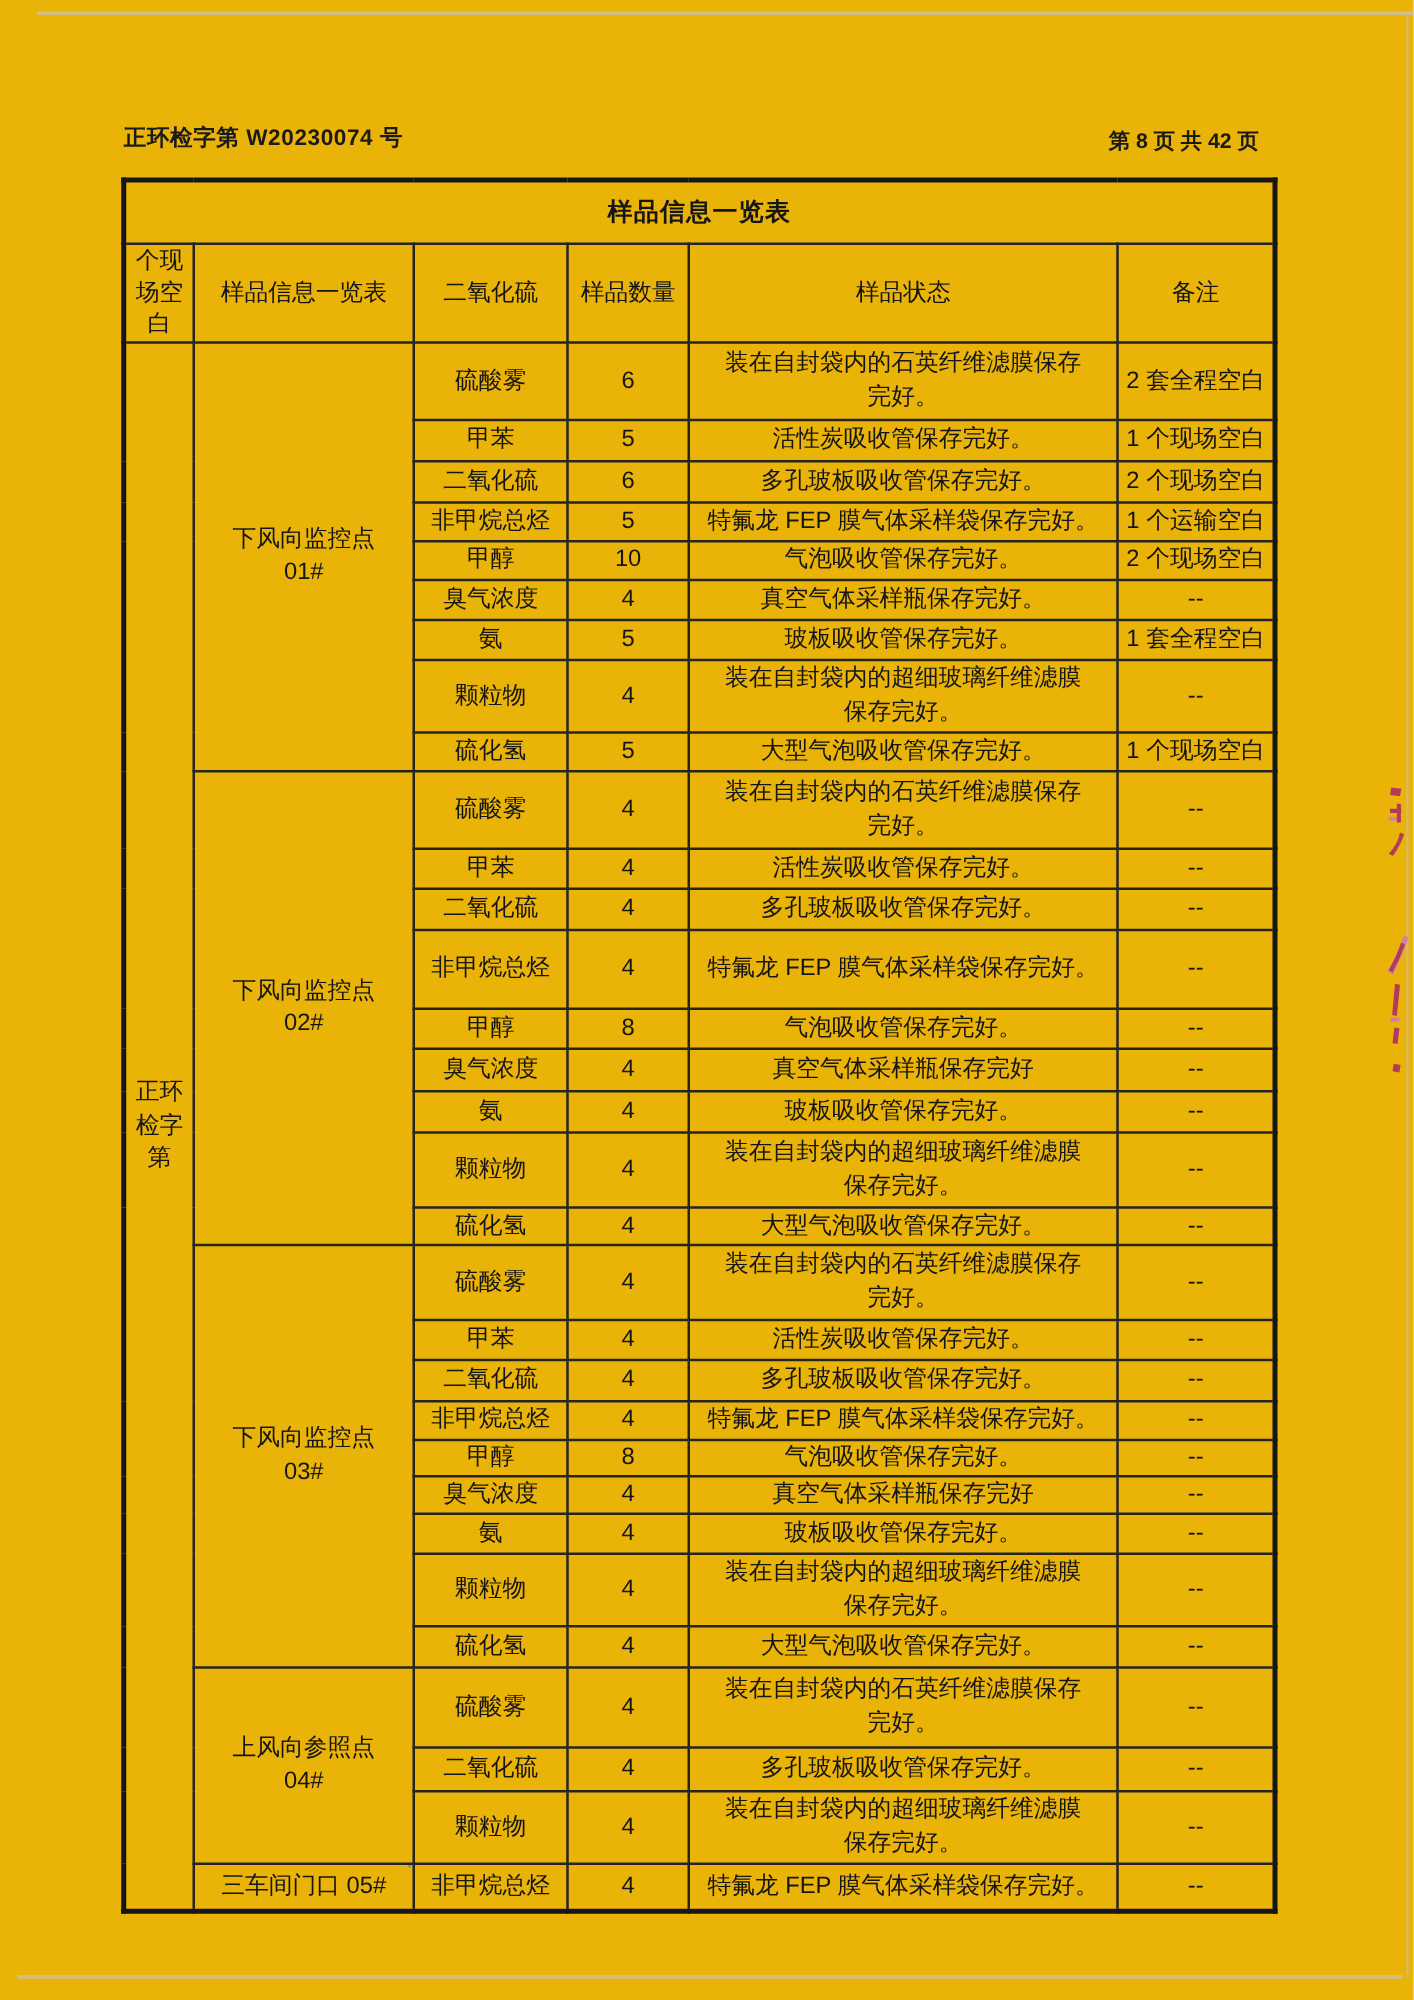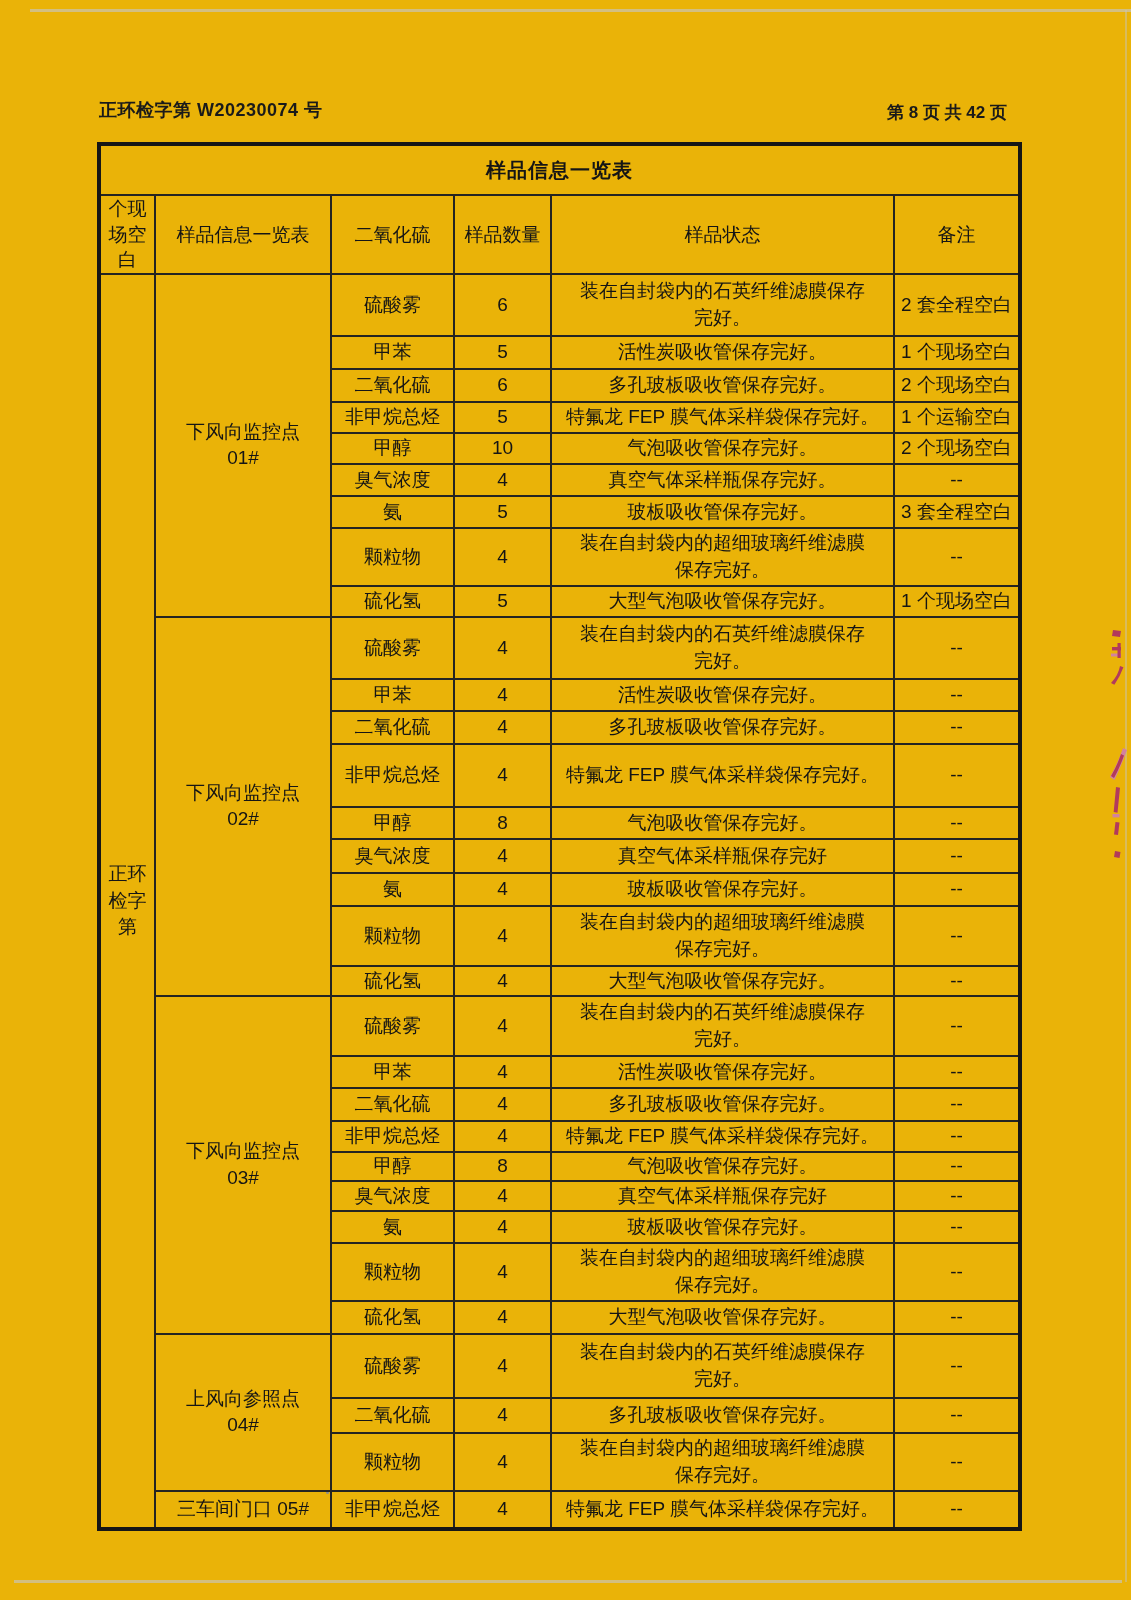--- a/index.html
+++ b/index.html
@@ -116,21 +116,21 @@
         <tr style="height: 32px;">
           <td class="ind">臭气浓度</td>
           <td class="cnt">4</td>
           <td class="status">真空气体采样瓶保存完好。</td>
           <td class="remark">--</td>
         </tr>
         <tr style="height: 32px;">
           <td class="ind">氨</td>
           <td class="cnt">5</td>
           <td class="status">玻板吸收管保存完好。</td>
-          <td class="remark">3 套全程空白</td>
+          <td class="remark">1 套全程空白</td>
         </tr>
         <tr style="height: 58px;">
           <td class="ind">颗粒物</td>
           <td class="cnt">4</td>
           <td class="status">装在自封袋内的超细玻璃纤维滤膜
 保存完好。</td>
           <td class="remark">--</td>
         </tr>
         <tr style="height: 31px;">
           <td class="ind">硫化氢</td>

